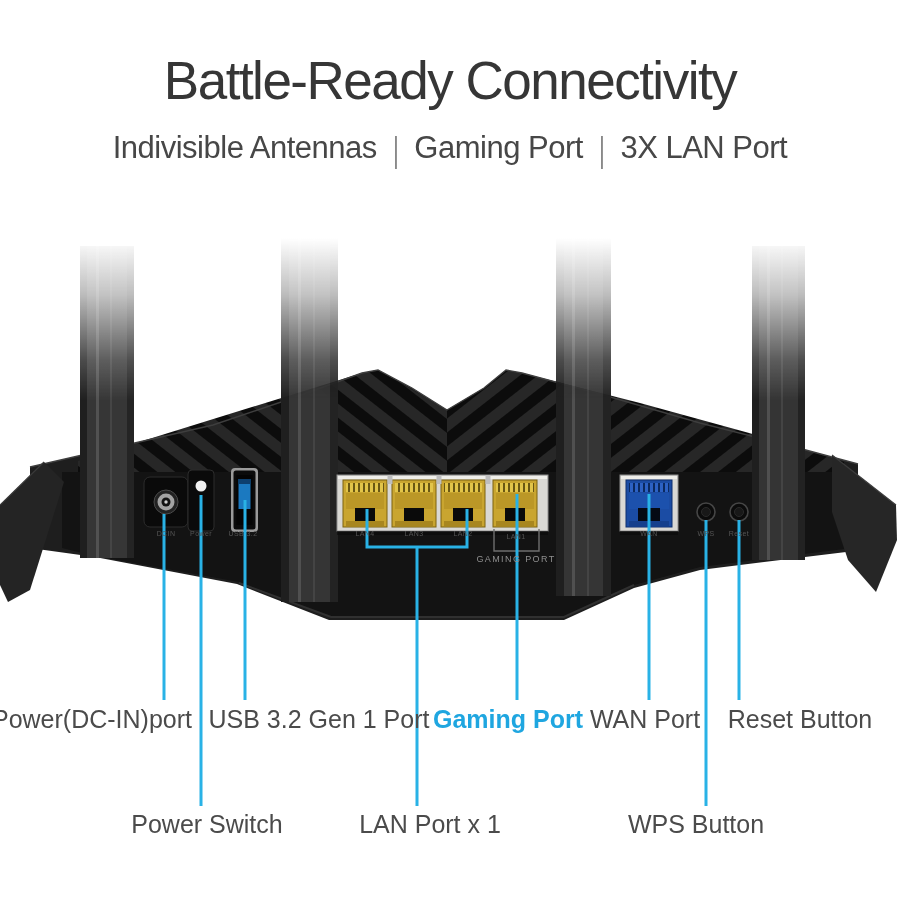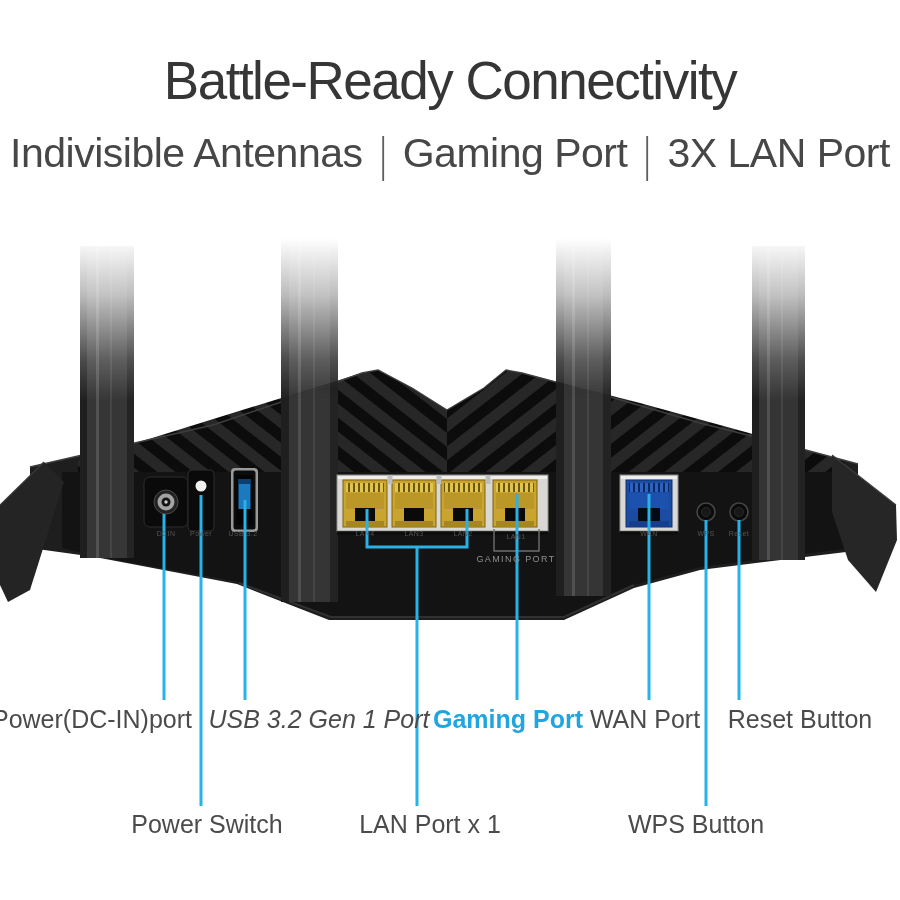--- a/index.html
+++ b/index.html
@@ -3,21 +3,21 @@
 <meta charset="utf-8">
 <style>
   html,body{margin:0;padding:0;background:#ffffff;width:900px;height:900px;overflow:hidden;}
   .stage{position:relative;width:900px;height:900px;font-family:"Liberation Sans",sans-serif;background:#fff;}
   .page-title{
     position:absolute;top:50px;left:0;width:900px;text-align:center;
     font-size:53px;font-weight:400;color:#363636;letter-spacing:-1.5px;margin:0;
   }
   .page-subtitle{
     position:absolute;top:130px;left:0;width:900px;text-align:center;
-    font-size:41px;font-weight:400;color:#474747;letter-spacing:-0.5px;white-space:nowrap;
+    font-size:31px;font-weight:400;color:#474747;letter-spacing:-0.5px;white-space:nowrap;
   }
   .page-subtitle .sep{
     display:inline-block;margin:0 15px;color:#5f5f5f;font-weight:400;
     transform:scaleX(0.55) scaleY(1.15);vertical-align:-2px;
   }
   .router-svg{position:absolute;left:0;top:0;width:900px;height:900px;}
   .callout{
     position:absolute;top:705px;transform:translateX(-50%);
     font-size:25px;color:#4b4b4b;white-space:nowrap;line-height:1.15;
   }
@@ -224,21 +224,21 @@
   <div class="mini" style="left:365px;">LAN4</div>
   <div class="mini" style="left:414px;">LAN3</div>
   <div class="mini" style="left:463px;">LAN2</div>
   <div class="mini" style="left:516px;top:533px;">LAN1</div>
   <div class="mini" style="left:649px;">WAN</div>
   <div class="mini" style="left:706px;">WPS</div>
   <div class="mini" style="left:739px;">Reset</div>
   <div class="gaming-port-tag" style="left:516px;">GAMING PORT</div>
 
   <div class="callout" style="left:92px;">Power(DC-IN)port</div>
-  <div class="callout" style="left:319px;font-style:italic;">USB 3.2 Gen 1 Port</div>
+  <div class="callout" style="left:319px;">USB 3.2 Gen 1 Port</div>
   <div class="callout gaming" style="left:508px;">Gaming Port</div>
   <div class="callout" style="left:645px;">WAN Port</div>
   <div class="callout row2" style="left:207px;">Power Switch</div>
 
   <div class="callout" style="left:800px;">Reset Button</div>
   <div class="callout row2" style="left:430px;">LAN Port x 1</div>
   <div class="callout row2" style="left:696px;">WPS Button</div>
 
 </div>
 

